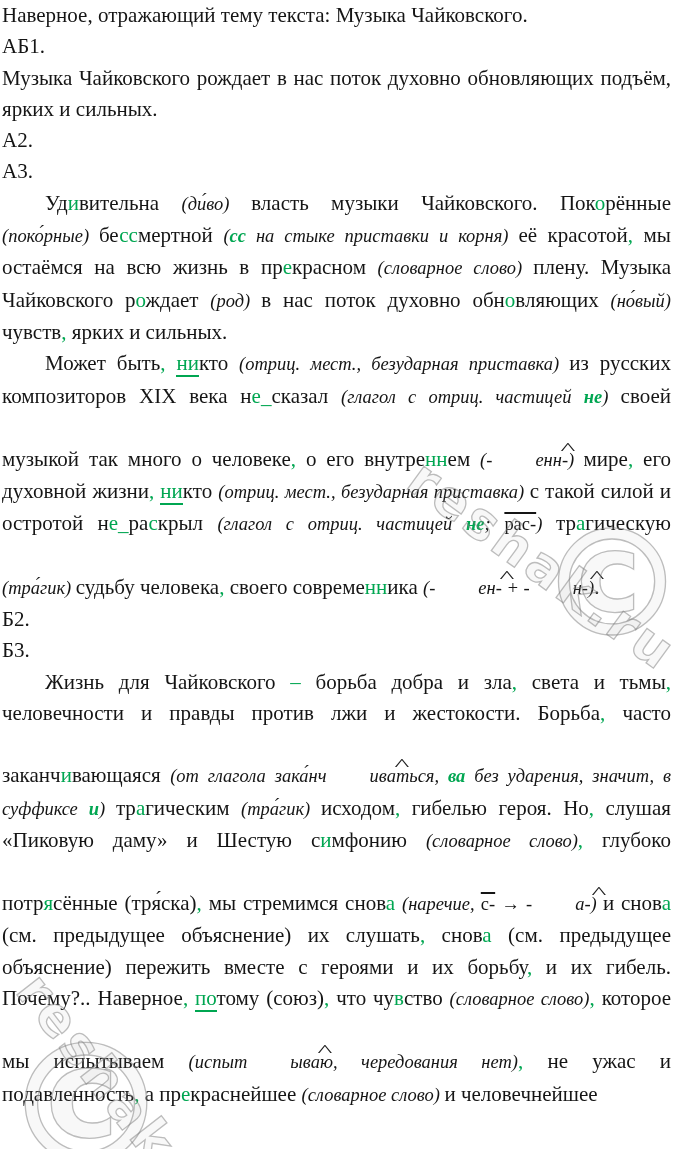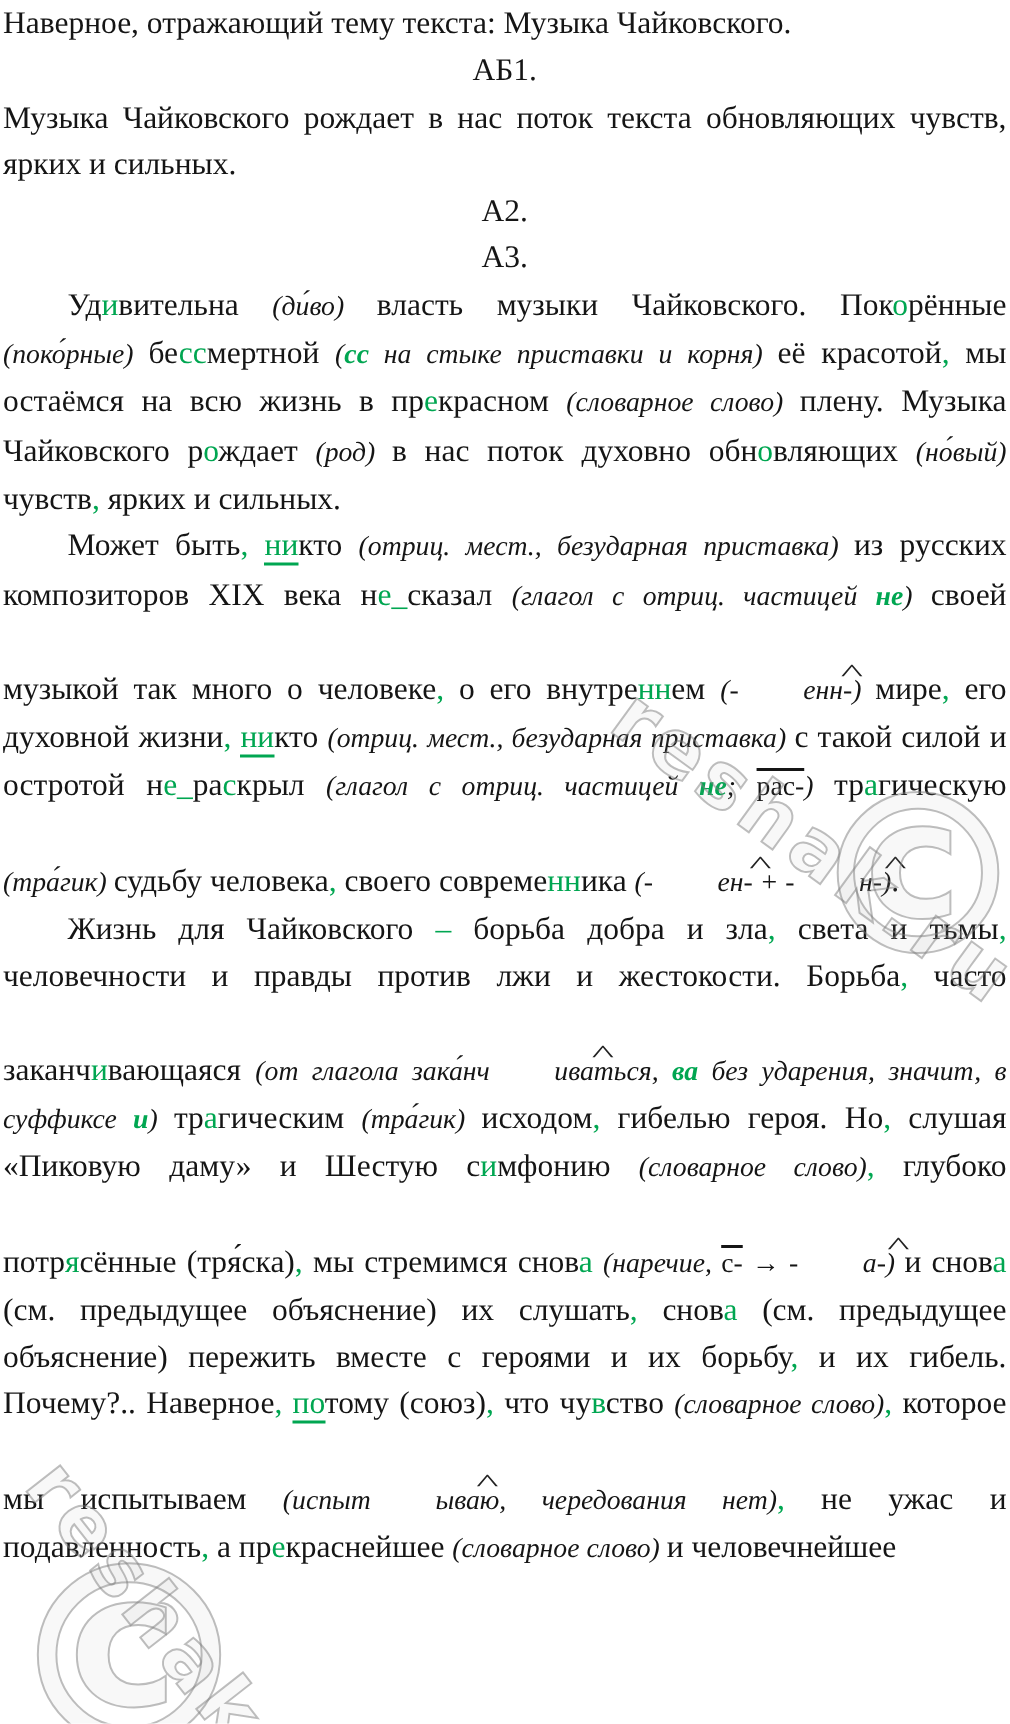--- a/index.html
+++ b/index.html
@@ -3,21 +3,21 @@
 <meta charset="utf-8">
 <style>
   html,body { margin:0; padding:0; }
   body {
     width:673px; height:1149px; overflow:hidden; position:relative;
     background:#ffffff; color:#151515;
     font-family:"Liberation Serif","DejaVu Serif",serif;
   }
   #doc { padding:0 2px; font-size:21px; line-height:31.3px; }
   p.block { margin:0; text-align:justify; }
-  p.heading { text-align:center; }
+  p.heading { text-align:left; }
   p.indent { text-indent:43px; }
 
   
   .g  { color:var(--green); }
   .gu { color:var(--green); border-bottom:2px solid var(--green); padding-bottom:0px; }
   .a  { font-style:italic; font-size:0.88em; }
   .ag { font-style:italic; font-size:0.88em; font-weight:bold; color:var(--green); }
   .ao { font-size:0.88em; text-decoration:overline; text-decoration-thickness:1.5px; }
   .ah { font-style:italic; font-size:0.88em; position:relative; display:inline-block;margin-top:32px; }
   .ah::before {
@@ -38,24 +38,26 @@
   .wm1-sym  { left:538px; top:498px; font-size:148px; }
   .wm2-text { left:52px;  top:962px; font-size:52px; letter-spacing:4px; transform:rotate(52deg); transform-origin:0 0; }
   .wm2-sym  { left:2px;   top:1008px; font-size:168px; }
 </style>
 </head>
 <body style="color: rgb(21, 21, 21); background: rgb(255, 255, 255);">
 
 <div id="doc">
     <p class="block">Наверное, отражающий тему текста: Музыка Чайковского.</p>
     <p class="block heading">АБ1.</p>
-    <p class="block">Музыка Чайковского рождает в нас поток текста обновляющих чувств, ярких и сильных.</p>
+    <p class="block">Музыка Чайковского рождает в нас поток духовно обновляющих подъём, ярких и сильных.</p>
     <p class="block heading">А2.</p>
     <p class="block heading">А3.</p>
     <p class="block indent">Уд<span class="g">и</span>вительна <span class="a">(ди́во) </span>власть музыки Чайковского. Пок<span class="g">о</span>рённые <span class="a">(поко́рные) </span>бе<span class="g">сс</span>мертной <span class="a">(</span><span class="ag">сс</span><span class="a"> на стыке приставки и корня) </span>её красотой<span class="g">,</span> мы остаёмся на всю жизнь в пр<span class="g">е</span>красном <span class="a">(словарное слово) </span>плену. Музыка Чайковского р<span class="g">о</span>ждает <span class="a">(род) </span>в нас поток духовно обн<span class="g">о</span>вляющих <span class="a">(но́вый) </span>чувств<span class="g">,</span> ярких и сильных.</p>
     <p class="block indent">Может быть<span class="g">,</span> <span class="gu">ни</span>кто <span class="a">(отриц. мест., безударная приставка) </span>из русских композиторов XIX века н<span class="g">е</span><span class="g">_</span>сказал <span class="a">(глагол с отриц. частицей </span><span class="ag">не</span><span class="a">) </span>своей музыкой так много о человеке<span class="g">,</span> о его внутре<span class="g">нн</span>ем <span class="a">(-</span><span class="ah">енн</span><span class="a">-) </span> мире<span class="g">,</span> его духовной жизни<span class="g">,</span> <span class="gu">ни</span>кто <span class="a">(отриц. мест., безударная приставка) </span>с такой силой и остротой н<span class="g">е</span><span class="g">_</span>ра<span class="g">с</span>крыл <span class="a">(глагол с отриц. частицей </span><span class="ag">не</span><span class="a">; </span><span class="ao">рас-</span><span class="a">) </span>тр<span class="g">а</span>гическую <span class="a">(тра́гик) </span>судьбу человека<span class="g">,</span> своего совреме<span class="g">нн</span>ика <span class="a">(-</span><span class="ah">ен</span><span class="a">- + -</span><span class="ah">н</span><span class="a">-)</span>.</p>
+    <p class="block heading">Б2.</p>
+    <p class="block heading">Б3.</p>
     <p class="block indent">Жизнь для Чайковского <span class="g">–</span> борьба добра и зла<span class="g">,</span> света и тьмы<span class="g">,</span> человечности и правды против лжи и жестокости. Борьба<span class="g">,</span> часто заканч<span class="g">и</span>вающаяся <span class="a">(от глагола зака́нч</span><span class="ah">ива</span><span class="a">ться, </span><span class="ag">ва</span><span class="a"> без ударения, значит, в суффиксе </span><span class="ag">и</span><span class="a">) </span>тр<span class="g">а</span>гическим <span class="a">(тра́гик) </span>исходом<span class="g">,</span> гибелью героя. Но<span class="g">,</span> слушая «Пиковую даму» и Шестую с<span class="g">и</span>мфонию <span class="a">(словарное слово)</span><span class="g">,</span> глубоко потр<span class="g">я</span>сённые (тря́ска)<span class="g">,</span> мы стремимся снов<span class="g">а</span> <span class="a">(наречие, </span><span class="ao">с-</span><span class="a"> → -</span><span class="ah">а</span><span class="a">-) </span> и снов<span class="g">а</span> (см. предыдущее объяснение) их слушать<span class="g">,</span> снов<span class="g">а</span> (см. предыдущее объяснение) пережить вместе с героями и их борьбу<span class="g">,</span> и их гибель. Почему?.. Наверное<span class="g">,</span> <span class="gu">по</span>тому (союз)<span class="g">,</span> что чу<span class="g">в</span>ство <span class="a">(словарное слово)</span><span class="g">,</span> которое мы испытываем <span class="a">(испыт</span><span class="ah">ыва</span><span class="a">ю, чередования нет)</span><span class="g">,</span> не ужас и подавленность<span class="g">,</span> а пр<span class="g">е</span>краснейшее <span class="a">(словарное слово) </span>и человечнейшее</p>
   </div>
 
 <div class="wm wm1-text"><span>reshak.ru</span></div>
 <div class="wm wm1-sym"><span>©</span></div>
 <div class="wm wm2-text"><span>reshak.ru</span></div>
 <div class="wm wm2-sym"><span>©</span></div>
 
 </body></html>

